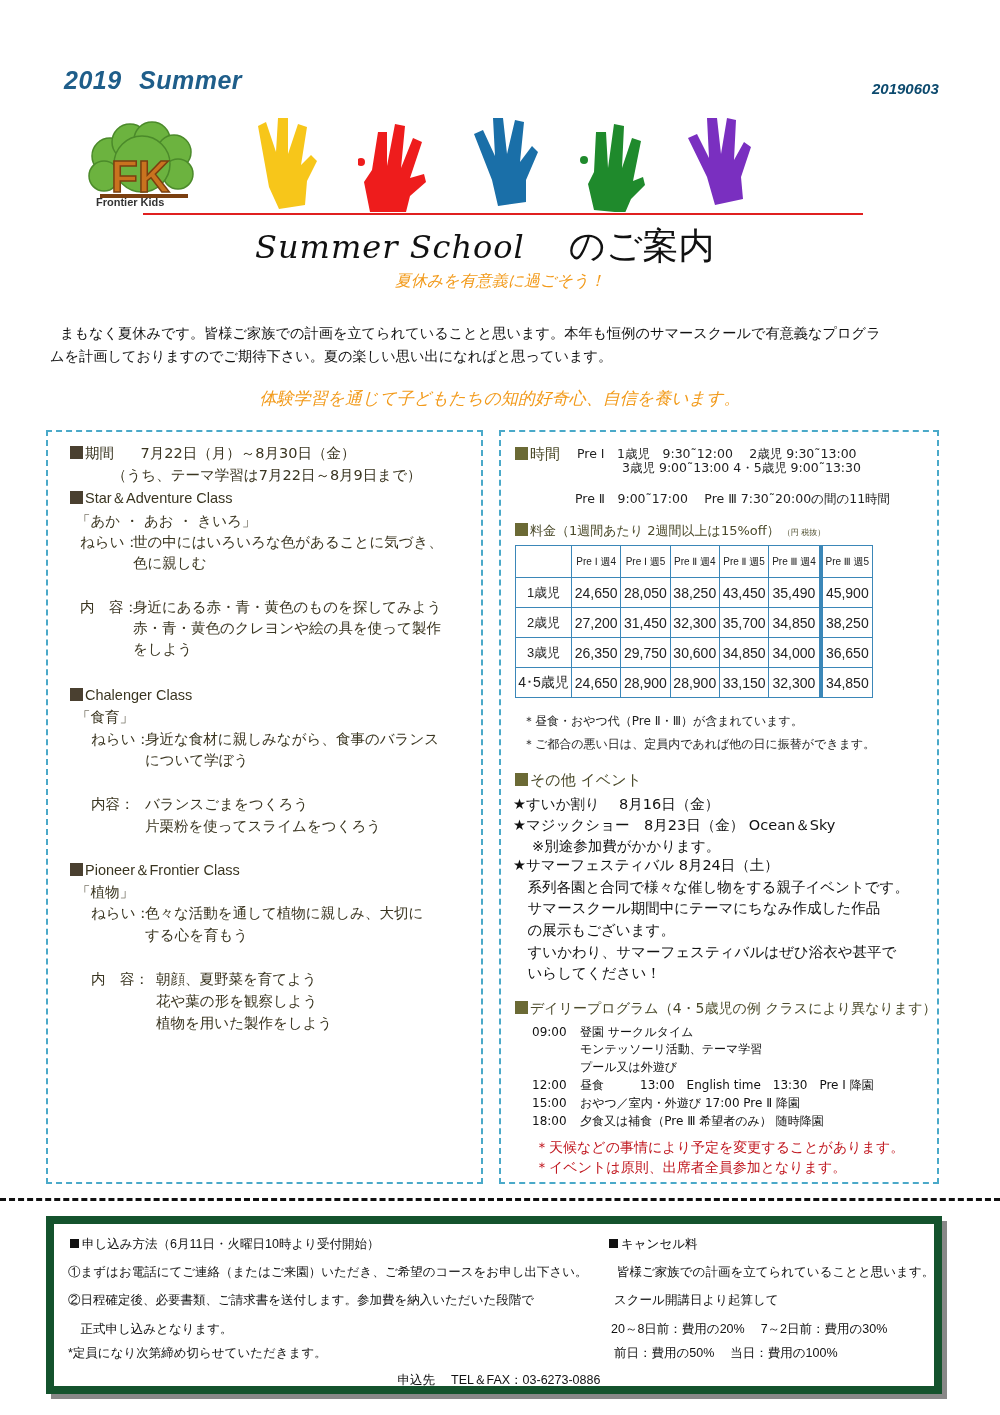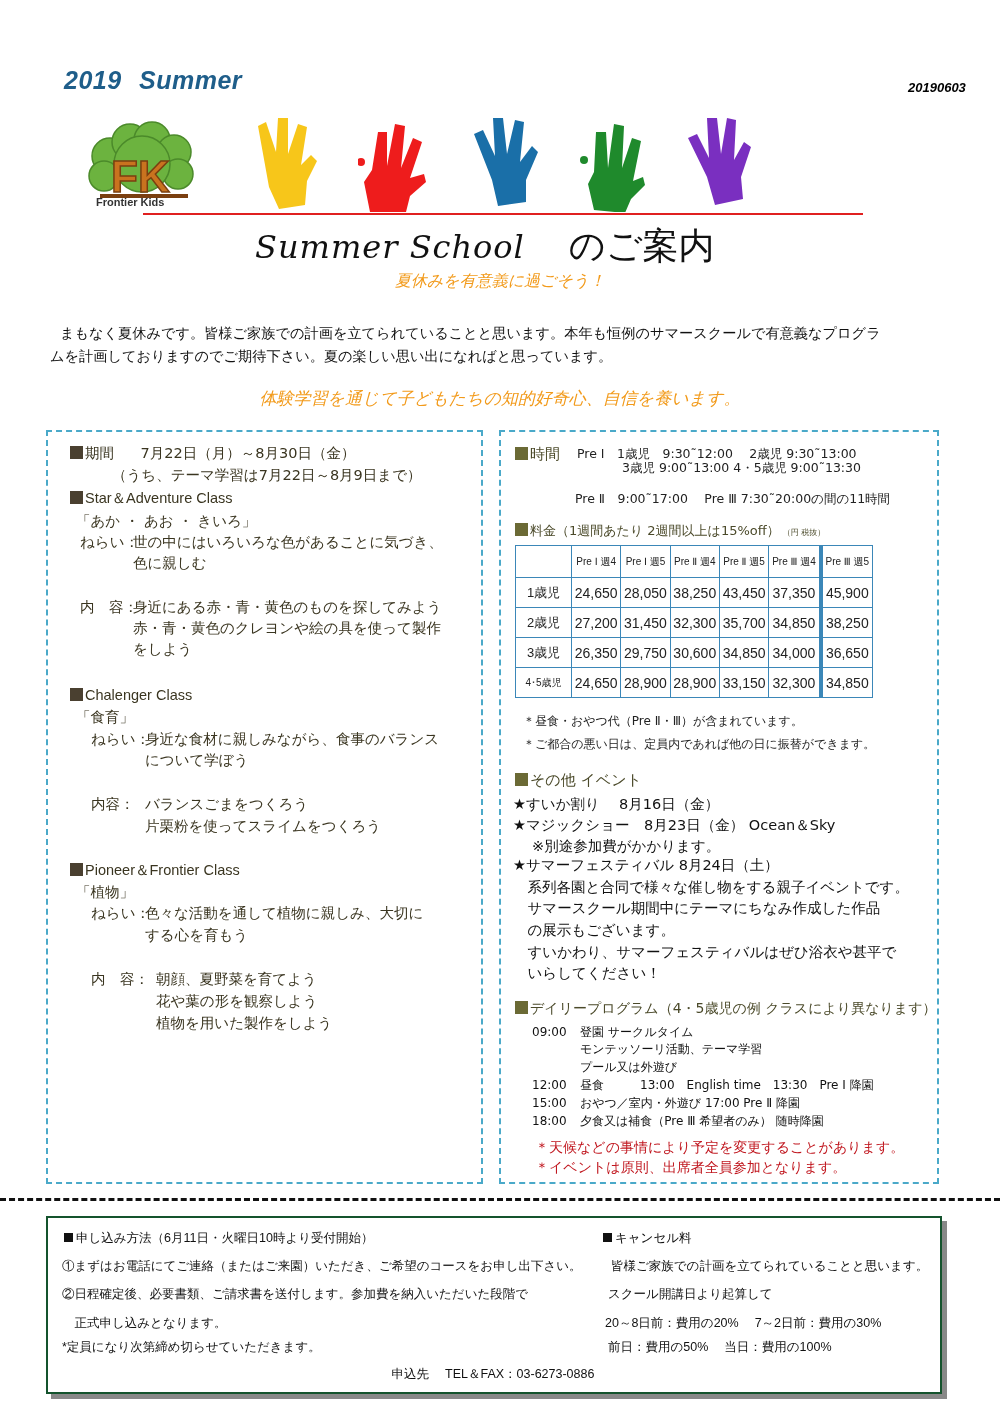--- a/index.html
+++ b/index.html
@@ -3,21 +3,21 @@
 <meta charset="utf-8">
 <style>
   * { box-sizing: border-box; margin: 0; padding: 0; }
   html, body { width: 1000px; height: 1415px; background: #ffffff; overflow: hidden; }
   body { position: relative; font-family: "DejaVu Sans", sans-serif; color: #222; }
 
   .abs { position: absolute; }
 
   
   .year-title { left: 64px; top: 66px; font-family: "Liberation Sans", sans-serif; font-style: italic; font-weight: bold; font-size: 25px; color: #1f5e8a; letter-spacing: 0.5px; word-spacing: 10px; }
-  .doc-date { left: 908px; top: 80px; font-family: "Liberation Sans", sans-serif; font-style: italic; font-weight: bold; font-size: 13px; color: #000000; }
+  .doc-date { left: 872px; top: 80px; font-family: "Liberation Sans", sans-serif; font-style: italic; font-weight: bold; font-size: 15px; color: #0c4a6e; }
 
   .logo { left: 86px; top: 118px; width: 112px; height: 96px; }
   .logo-caption { left: 96px; top: 196px; font-family: "Liberation Sans", sans-serif; font-weight: bold; font-size: 11px; color: #333; }
 
   .hands { left: 250px; top: 116px; width: 520px; height: 100px; }
   .hand { position: absolute; top: 0; width: 70px; height: 96px; }
   .red-rule { left: 143px; top: 213px; width: 720px; height: 2px; background: #e02020; }
 
   .main-title { left: 255px; top: 222px; font-family: "DejaVu Sans", sans-serif; font-size: 36px; color: #111; white-space: nowrap; }
   .main-title .script { font-family: "DejaVu Serif", serif; font-style: italic; font-weight: normal; letter-spacing: 1px; font-size: 32px; }
@@ -39,33 +39,33 @@
   .sq { display: inline-block; width: 13px; height: 13px; background: #4a4030; margin-right: 2px; vertical-align: -1px; }
   .sq-olive { background: #6b6a35; }
   .hdr-olive { color: #4b4a2a; }
 
   
   .price-table { left: 515px; top: 545px; width: 358px; border-collapse: collapse; font-family: "Liberation Sans", sans-serif; }
   .price-table td, .price-table th { border: 1.5px solid #3b87b8; text-align: center; color: #222; }
   .price-table th { font-size: 10px; font-weight: normal; height: 32px; }
   .price-table td { font-size: 14px; height: 30px; }
   .price-table td.rowh { font-size: 13px; width: 56px; }
-  .price-table td.rowh.small { font-size: 10px; }
+  .price-table td.rowh.small { font-size: 14px; }
   .price-table .thick-l { border-left: 4px solid #3b87b8; }
 
   .note { font-size: 12px; color: #222; }
   .red-note { color: #c0161e; font-size: 14px; }
   .event { font-size: 14.5px; color: #111; }
   .daily { font-size: 12px; color: #111; }
 
   
   .black-dash { left: 0; top: 1198px; width: 1000px; height: 0; border-top: 3px dashed #111; }
 
   
-  .bottom-box { left: 46px; top: 1216px; width: 896px; height: 178px; border: 2px solid #14532d; box-shadow: 5px 5px 0 #888; background: #fff; }
+  .bottom-box { left: 46px; top: 1216px; width: 896px; height: 178px; border: 8px solid #14532d; box-shadow: 5px 5px 0 #888; background: #fff; }
   .b { position: absolute; font-family: "Liberation Sans", sans-serif; font-size: 12.5px; color: #111; white-space: nowrap; }
   .b .sq-b { display: inline-block; width: 9px; height: 9px; background: #111; margin-right: 3px; vertical-align: 0px; }
 </style>
 </head>
 <body>
 
 <div class="abs year-title">2019 Summer</div>
 <div class="abs doc-date">20190603</div>
 
 <div class="abs logo">
@@ -185,21 +185,21 @@
       <th class="thick-l">Pre Ⅲ 週5</th>
     </tr>
   </thead>
   <tbody>
     <tr>
       <td class="rowh">1歳児</td>
       <td>24,650</td>
       <td>28,050</td>
       <td>38,250</td>
       <td>43,450</td>
-      <td>37,350</td>
+      <td>35,490</td>
       <td class="thick-l">45,900</td>
     </tr>
     <tr>
       <td class="rowh">2歳児</td>
       <td>27,200</td>
       <td>31,450</td>
       <td>32,300</td>
       <td>35,700</td>
       <td>34,850</td>
       <td class="thick-l">38,250</td>

